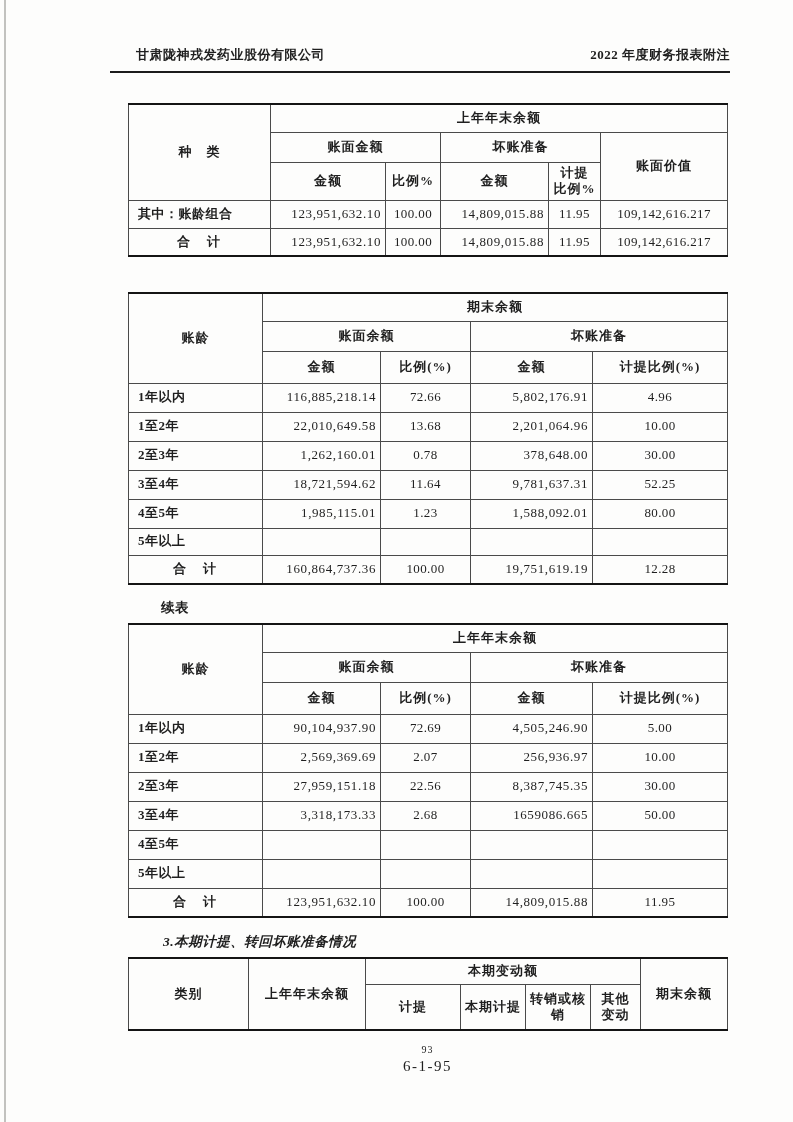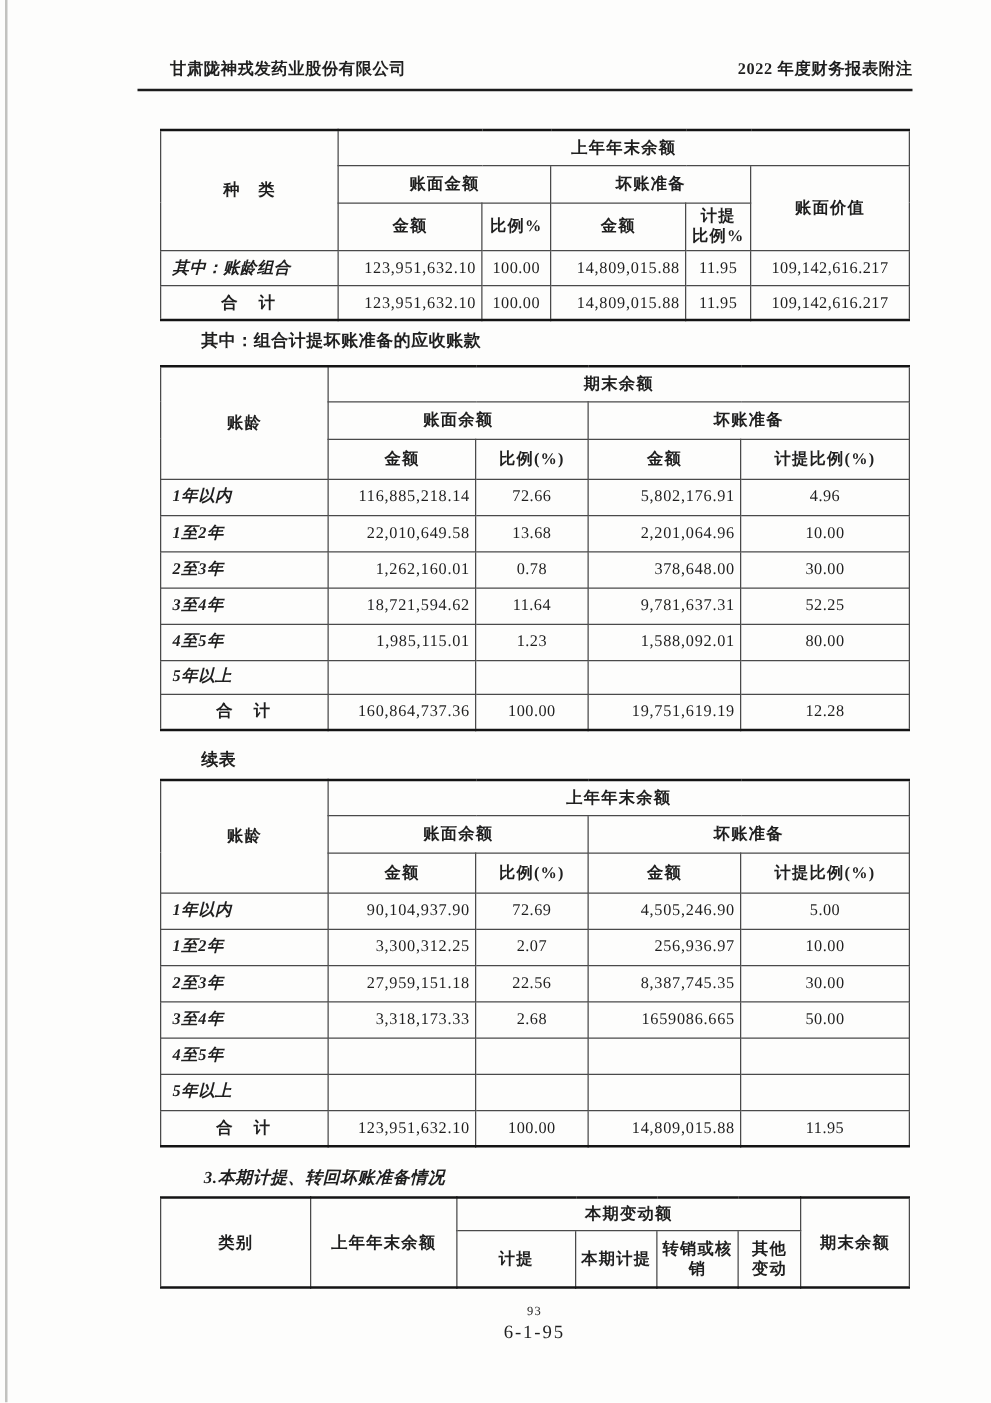--- a/index.html
+++ b/index.html
@@ -33,21 +33,21 @@
     border-left:1px solid #4a4a4a;border-right:1px solid #4a4a4a;
     font-size:13px;
   }
   td{
     border:1px solid #4a4a4a;
     text-align:center;vertical-align:middle;
     padding:2px 4px;line-height:1.25;
     overflow:hidden;
   }
   td.hdr{font-weight:bold;letter-spacing:1px;}
-  td.lbl{text-align:left;padding-left:9px;font-weight:bold;letter-spacing:.5px;font-style:italic;}
+  td.lbl{text-align:left;padding-left:9px;font-weight:bold;letter-spacing:.5px;}
   td.sum{text-align:center;font-weight:bold;letter-spacing:2px;}
   td.num{text-align:right;letter-spacing:.6px;}
   td.ctr{letter-spacing:.4px;}
   .tbl{position:absolute;left:128px;}
   .t1{top:103px;}
   .t2{top:292px;}
   .t3{top:623px;}
   .t4{top:957px;}
   .hline2{display:block;}
   
@@ -113,21 +113,20 @@
       <td class="sum">合　计</td>
       <td class="num">123,951,632.10</td>
       <td class="ctr">100.00</td>
       <td class="num">14,809,015.88</td>
       <td class="ctr">11.95</td>
       <td class="ctr">109,142,616.217</td>
     </tr>
   </tbody>
     </table>
 
-  <div class="note note1">其中：组合计提坏账准备的应收账款</div>
 
   <table class="tbl t2">
     <colgroup>
         <col style="width:134px">
         <col style="width:118px">
         <col style="width:90px">
         <col style="width:122px">
         <col style="width:135px">
       </colgroup>
     <tbody>
@@ -224,21 +223,21 @@
     </tr>
     <tr style="height:29px">
       <td class="lbl">1年以内</td>
       <td class="num">90,104,937.90</td>
       <td class="ctr">72.69</td>
       <td class="num">4,505,246.90</td>
       <td class="ctr">5.00</td>
     </tr>
     <tr style="height:29px">
       <td class="lbl">1至2年</td>
-      <td class="num">3,300,312.25</td>
+      <td class="num">2,569,369.69</td>
       <td class="ctr">2.07</td>
       <td class="num">256,936.97</td>
       <td class="ctr">10.00</td>
     </tr>
     <tr style="height:29px">
       <td class="lbl">2至3年</td>
       <td class="num">27,959,151.18</td>
       <td class="ctr">22.56</td>
       <td class="num">8,387,745.35</td>
       <td class="ctr">30.00</td>

